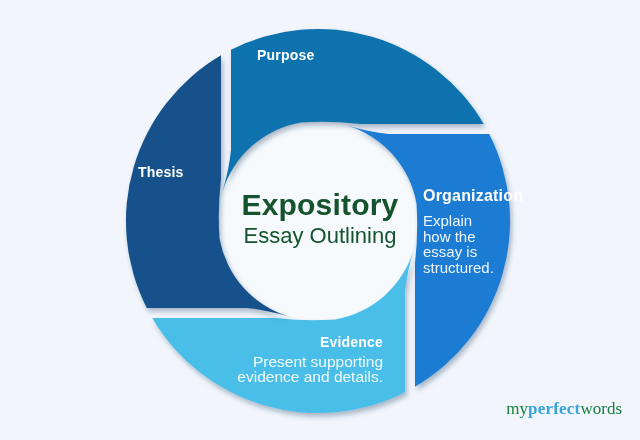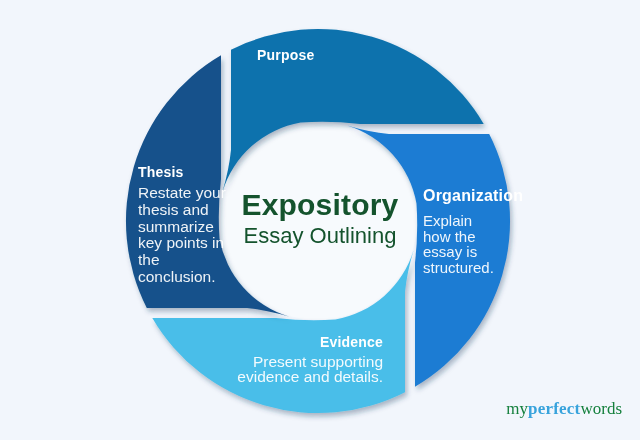--- a/index.html
+++ b/index.html
@@ -75,26 +75,20 @@
   </div>
 
   <div class="seg-text seg-evidence">
     <div class="seg-label">Evidence</div>
     <div class="seg-body">Present supporting
 evidence and details.</div>
   </div>
 
   <div class="seg-text seg-thesis">
     <div class="seg-label">Thesis</div>
-    <div class="seg-body">Restate your
-thesis and
-summarize
-key points in
-the
-conclusion.</div>
   </div>
 
   <div class="center-text">
     <div class="center-title">Expository</div>
     <div class="center-subtitle">Essay Outlining</div>
   </div>
 
   <div class="logo">
     <span class="serif">my</span><span class="brand">perfect</span><span class="serif">words</span>
   </div>

